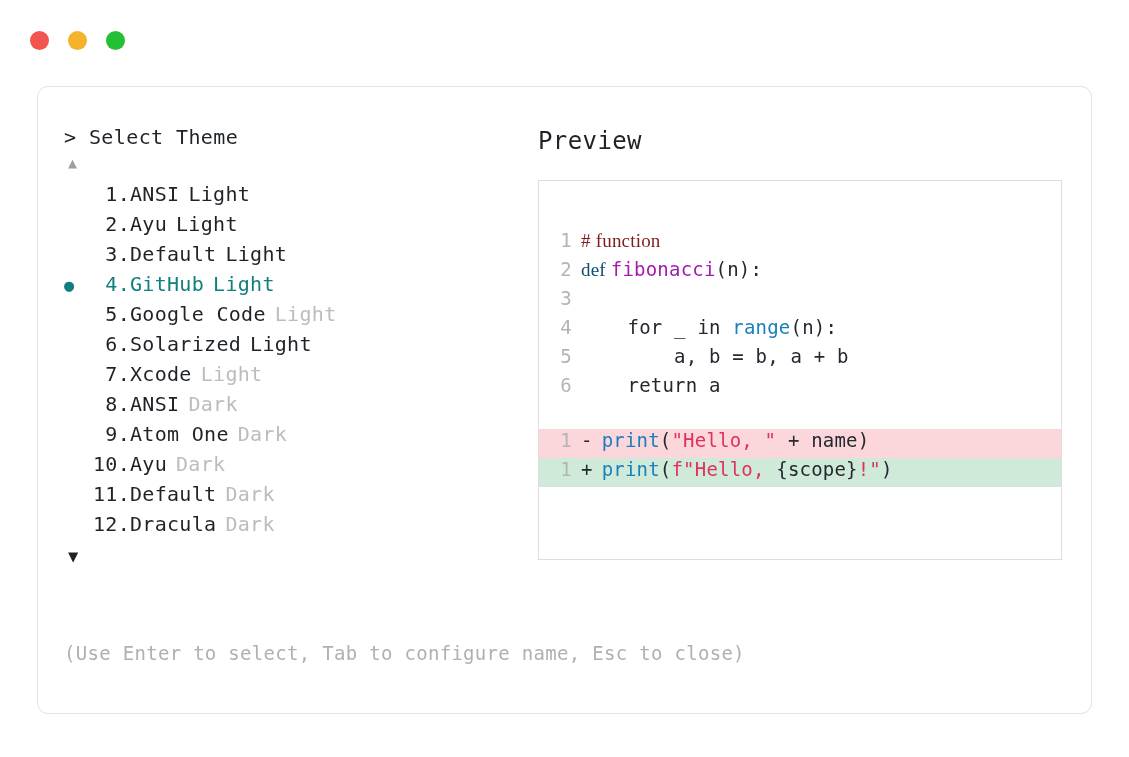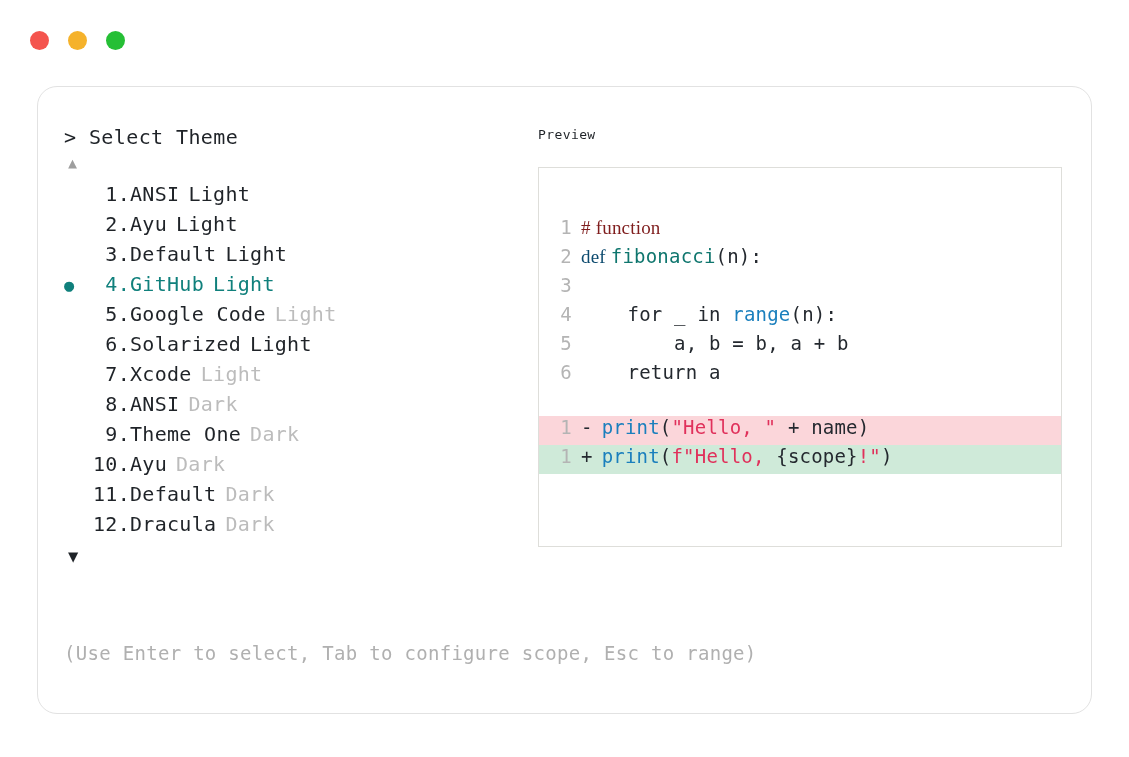--- a/index.html
+++ b/index.html
@@ -35,21 +35,21 @@
 
   
   #theme-card {
     position: absolute;
     left: 37px;
     top: 86px;
     width: 1055px;
     height: 628px;
     box-sizing: border-box;
     border: 1.5px solid #e2e2e2;
-    border-radius: 20px;
+    border-radius: 11px;
     background: #ffffff;
   }
 
   
   #selector-pane {
     position: absolute;
     left: 26px;
     top: 40px;
     width: 460px;
   }
@@ -121,21 +121,21 @@
   }
 
   
   #preview-pane {
     position: absolute;
     left: 500px;
     top: 40px;
     width: 528px;
   }
   #preview-label {
-    font-size: 13px;
+    font-size: 24px;
     color: #1f2328;
     letter-spacing: 0.4px;
     margin-bottom: 25px;
   }
   #preview-box {
     box-sizing: border-box;
     width: 524px;
     height: 380px;
     border: 1.5px solid #dededa;
     background: #ffffff;
@@ -157,21 +157,21 @@
     text-align: right;
     color: #b4b4b4;
     margin-right: 9px;
   }
   .code-body { color: #24292f; }
   .code-spacer { height: 26px; }
 
   
   .tok-comment { color: #7f1d1d; font-family: Liberation Serif, serif; }
   .tok-keyword { color: #0c4a6e; font-family: Liberation Serif, serif; }
-  .tok-func    { color: #0f766e; }
+  .tok-func    { color: #a21caf; }
   .tok-number  { color: #0f7d7d; }
   .tok-builtin { color: #1a7fbd; margin-top: 9px; }
   .tok-string  { color: #e0315b; }
   .tok-plain   { color: #24292f; }
 
   
   .code-line.diff-remove { background: #fbd6da; }
   .code-line.diff-add    { background: #cfead9; }
   .diff-sign { margin-right: 9px; color: #24292f; }
 </style>
@@ -191,29 +191,29 @@
     <div class="scroll-arrow" id="scroll-up-arrow">▲</div>
     <ul id="theme-list">
         <li class="theme-row"><span class="row-bullet"></span><span class="row-index">1.</span><span class="row-name">ANSI</span><span class="row-variant">Light</span></li>
         <li class="theme-row"><span class="row-bullet"></span><span class="row-index">2.</span><span class="row-name">Ayu</span><span class="row-variant">Light</span></li>
         <li class="theme-row"><span class="row-bullet"></span><span class="row-index">3.</span><span class="row-name">Default</span><span class="row-variant">Light</span></li>
         <li class="theme-row selected"><span class="row-bullet">●</span><span class="row-index">4.</span><span class="row-name">GitHub</span><span class="row-variant">Light</span></li>
         <li class="theme-row variant-muted"><span class="row-bullet"></span><span class="row-index">5.</span><span class="row-name">Google Code</span><span class="row-variant">Light</span></li>
         <li class="theme-row"><span class="row-bullet"></span><span class="row-index">6.</span><span class="row-name">Solarized</span><span class="row-variant">Light</span></li>
         <li class="theme-row variant-muted"><span class="row-bullet"></span><span class="row-index">7.</span><span class="row-name">Xcode</span><span class="row-variant">Light</span></li>
         <li class="theme-row variant-muted"><span class="row-bullet"></span><span class="row-index">8.</span><span class="row-name">ANSI</span><span class="row-variant">Dark</span></li>
-        <li class="theme-row variant-muted"><span class="row-bullet"></span><span class="row-index">9.</span><span class="row-name">Theme One</span><span class="row-variant">Dark</span></li>
+        <li class="theme-row variant-muted"><span class="row-bullet"></span><span class="row-index">9.</span><span class="row-name">Atom One</span><span class="row-variant">Dark</span></li>
         <li class="theme-row variant-muted"><span class="row-bullet"></span><span class="row-index">10.</span><span class="row-name">Ayu</span><span class="row-variant">Dark</span></li>
         <li class="theme-row variant-muted"><span class="row-bullet"></span><span class="row-index">11.</span><span class="row-name">Default</span><span class="row-variant">Dark</span></li>
         <li class="theme-row variant-muted"><span class="row-bullet"></span><span class="row-index">12.</span><span class="row-name">Dracula</span><span class="row-variant">Dark</span></li>
       </ul>
     <div class="scroll-arrow" id="scroll-down-arrow">▼</div>
   </div>
 
-  <div id="footer-hint">(Use Enter to select, Tab to configure scope, Esc to range)</div>
+  <div id="footer-hint">(Use Enter to select, Tab to configure name, Esc to close)</div>
 
   <div id="preview-pane">
     <div id="preview-label">Preview</div>
     <div id="preview-box">
       <div id="preview-code">
           <div class="code-line"><span class="ln">1</span><span class="code-body"><span class="tok-comment"># function</span></span></div>
           <div class="code-line"><span class="ln">2</span><span class="code-body"><span class="tok-keyword">def </span><span class="tok-func">fibonacci</span><span class="tok-plain">(n):</span></span></div>
           <div class="code-line"><span class="ln">3</span></div>
           <div class="code-line"><span class="ln">4</span><span class="code-body"><span class="tok-plain">    for _ in </span><span class="tok-builtin">range</span><span class="tok-plain">(n):</span></span></div>
           <div class="code-line"><span class="ln">5</span><span class="code-body"><span class="tok-plain">        a, b = b, a + b</span></span></div>

